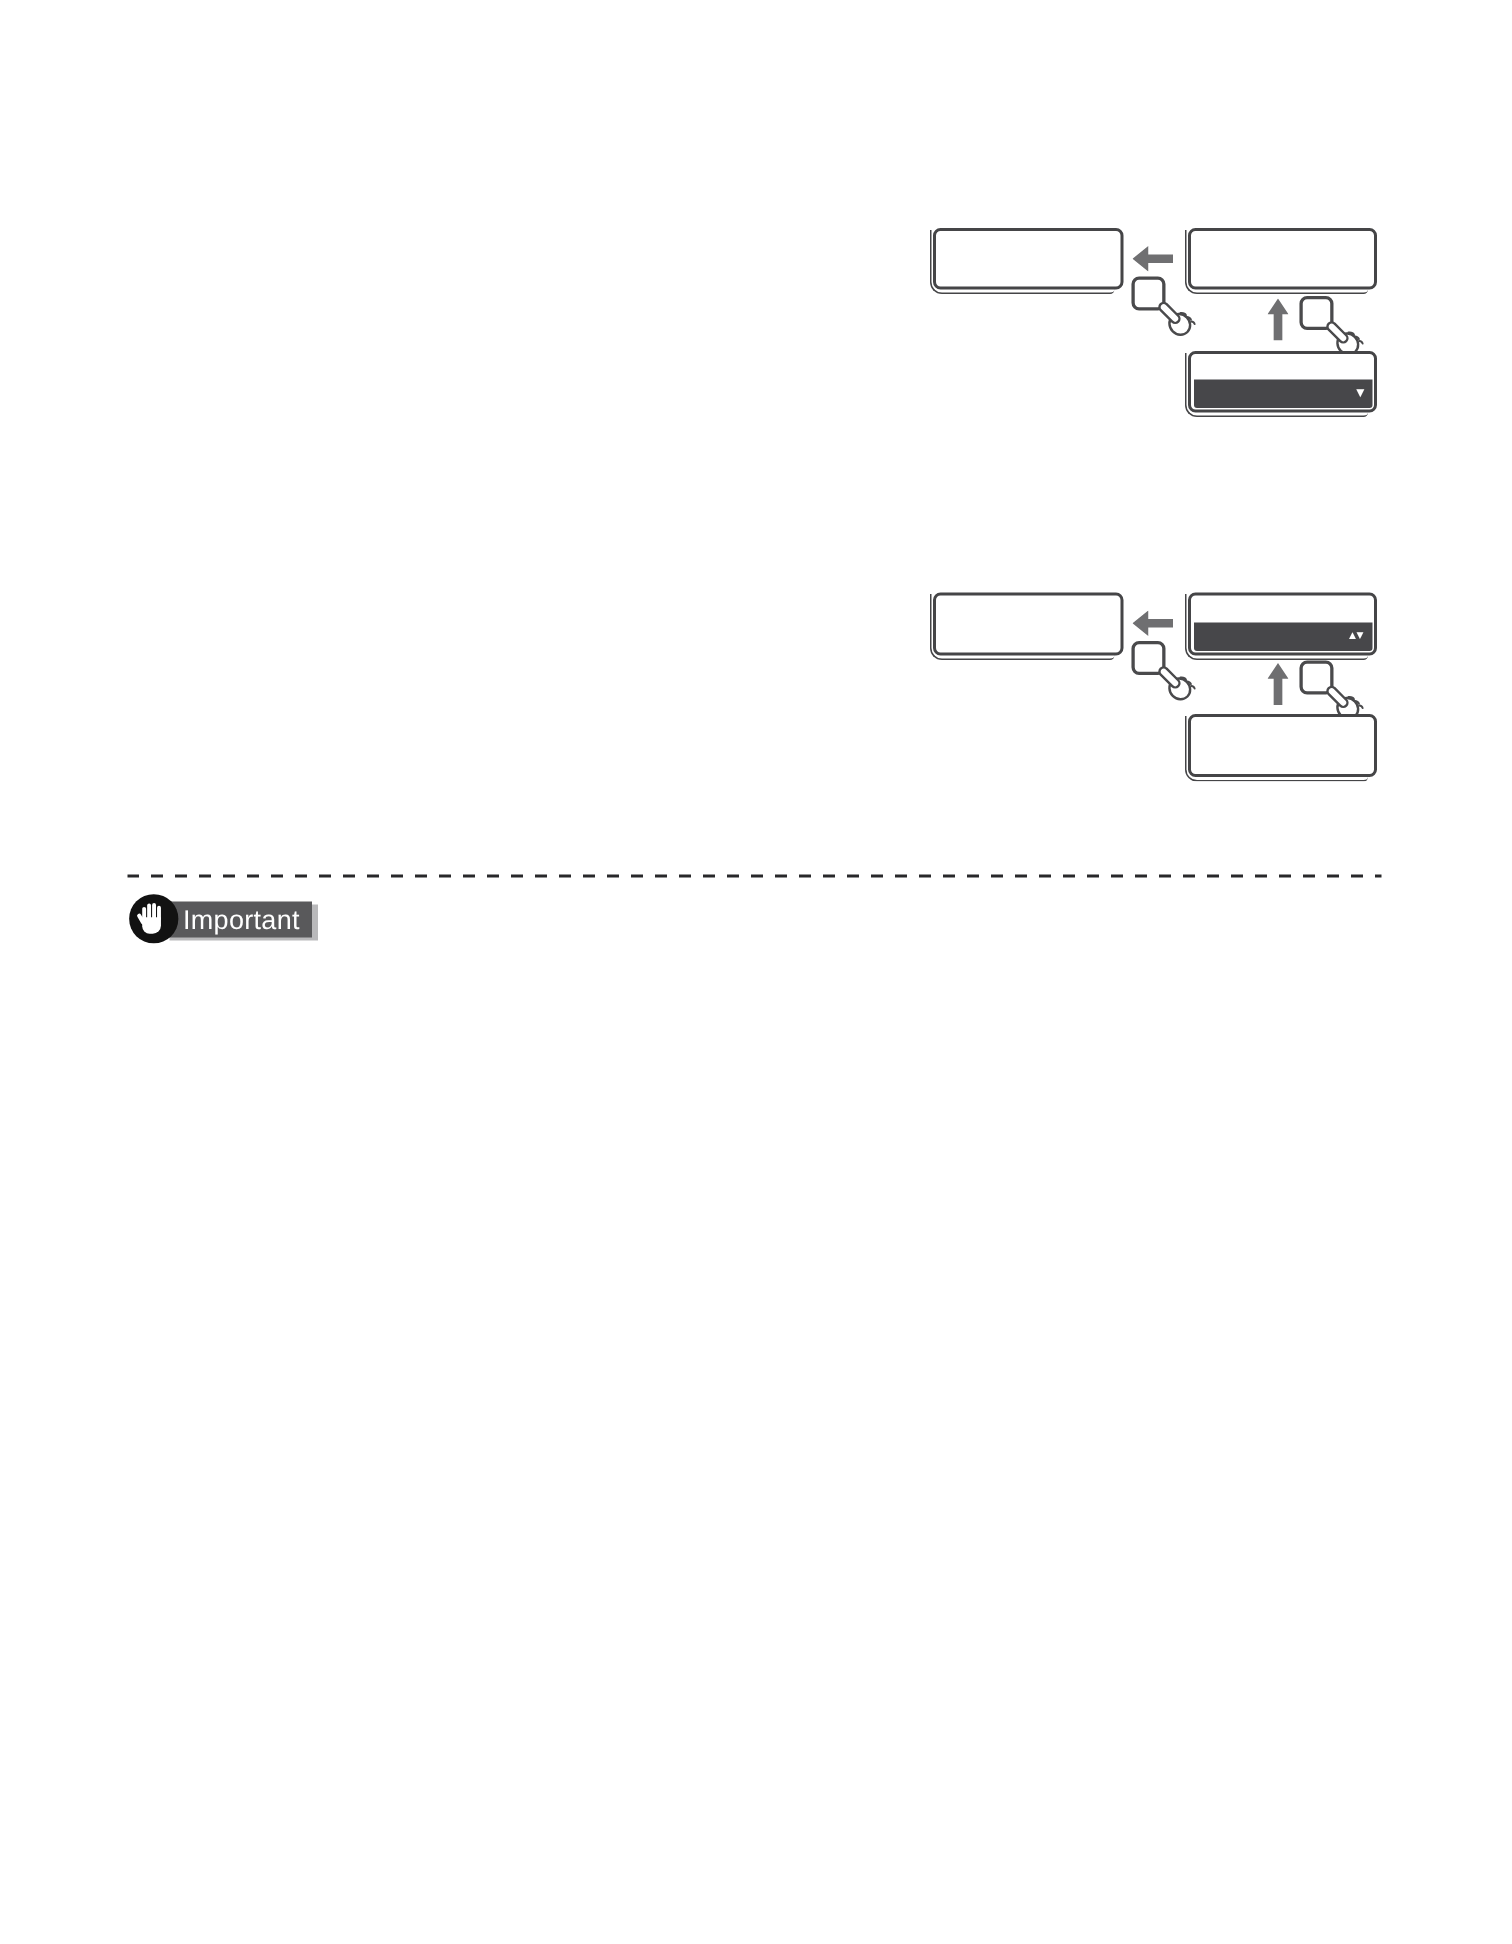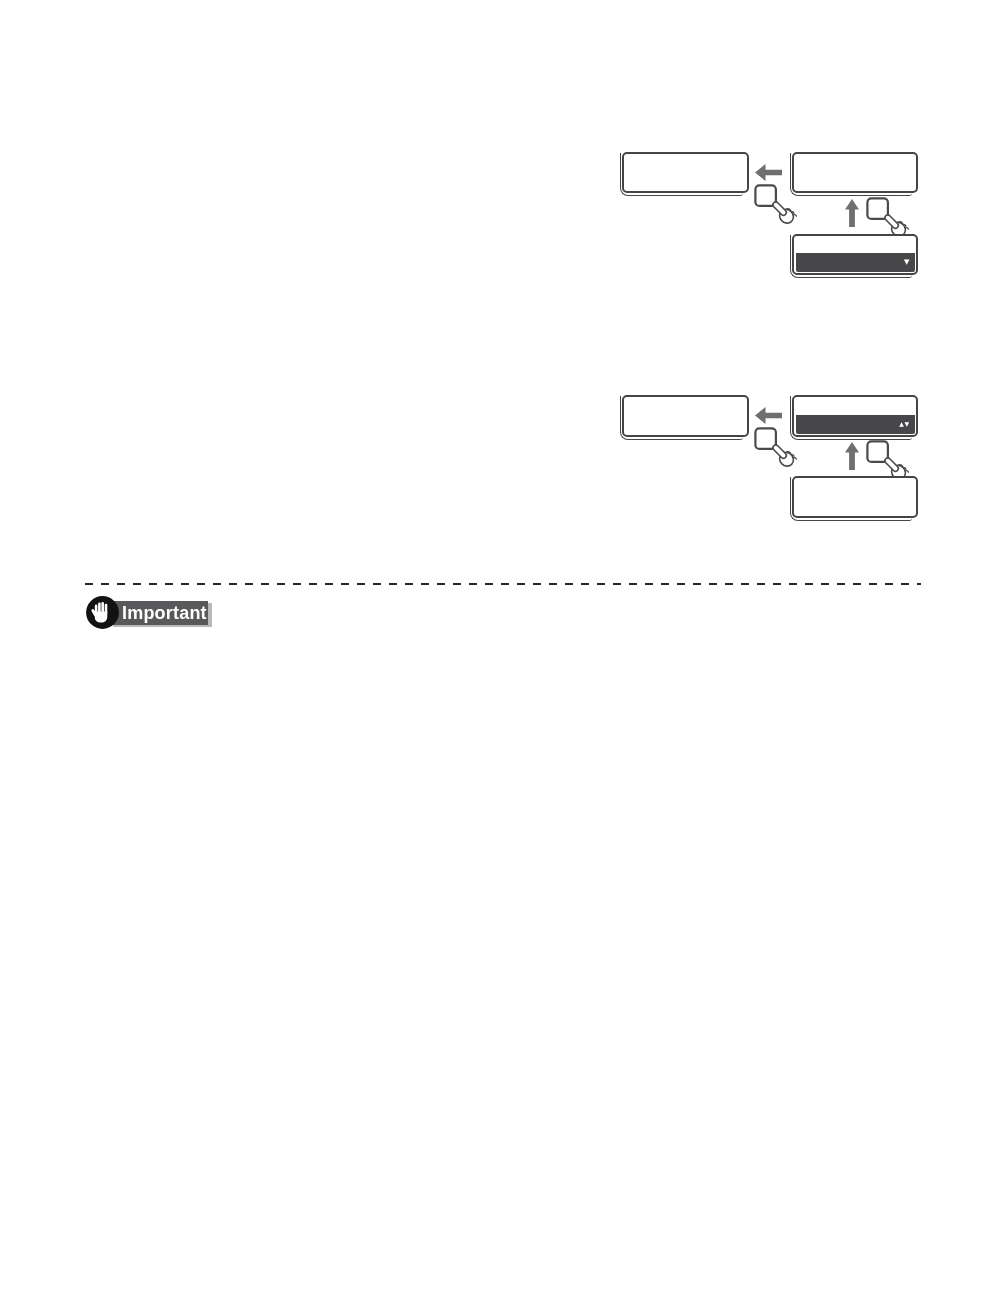--- a/index.html
+++ b/index.html
@@ -23,21 +23,21 @@
 
   
   .divider{position:absolute;left:85px;top:583px;width:836px;height:2.4px;
            background:repeating-linear-gradient(90deg,#28282a 0,#28282a 8px,transparent 8px,transparent 16px);}
 
   
   .imp{position:absolute;left:85px;top:595px;width:160px;height:36px;}
   .imp-rect{position:absolute;left:24px;top:6px;width:99px;height:24px;background:#59595b;
             box-shadow:4px 2px 0 #b9b9bb;display:flex;align-items:center;box-sizing:border-box;
             padding-left:13px;}
-  .imp-label{color:#ffffff;font-weight:bold;font-size:18px;letter-spacing:0.2px;
+  .imp-label{color:#ffffff;font-weight:normal;font-size:18px;letter-spacing:0.2px;
              font-family:"Liberation Sans","DejaVu Sans",sans-serif;}
   .imp-circ{position:absolute;left:0;top:0;width:35px;height:35px;}
 
   svg{display:block;}
   .key{fill:#ffffff;stroke:#4a4a4c;stroke-width:2.2;}
   .hand{fill:#ffffff;stroke:#4a4a4c;stroke-width:1.6;stroke-linecap:round;stroke-linejoin:round;}
   .hand-ln{fill:none;stroke:#4a4a4c;stroke-width:1.3;stroke-linecap:round;}
   .arrow{fill:#6f6f71;}
 </style>
 </head>

